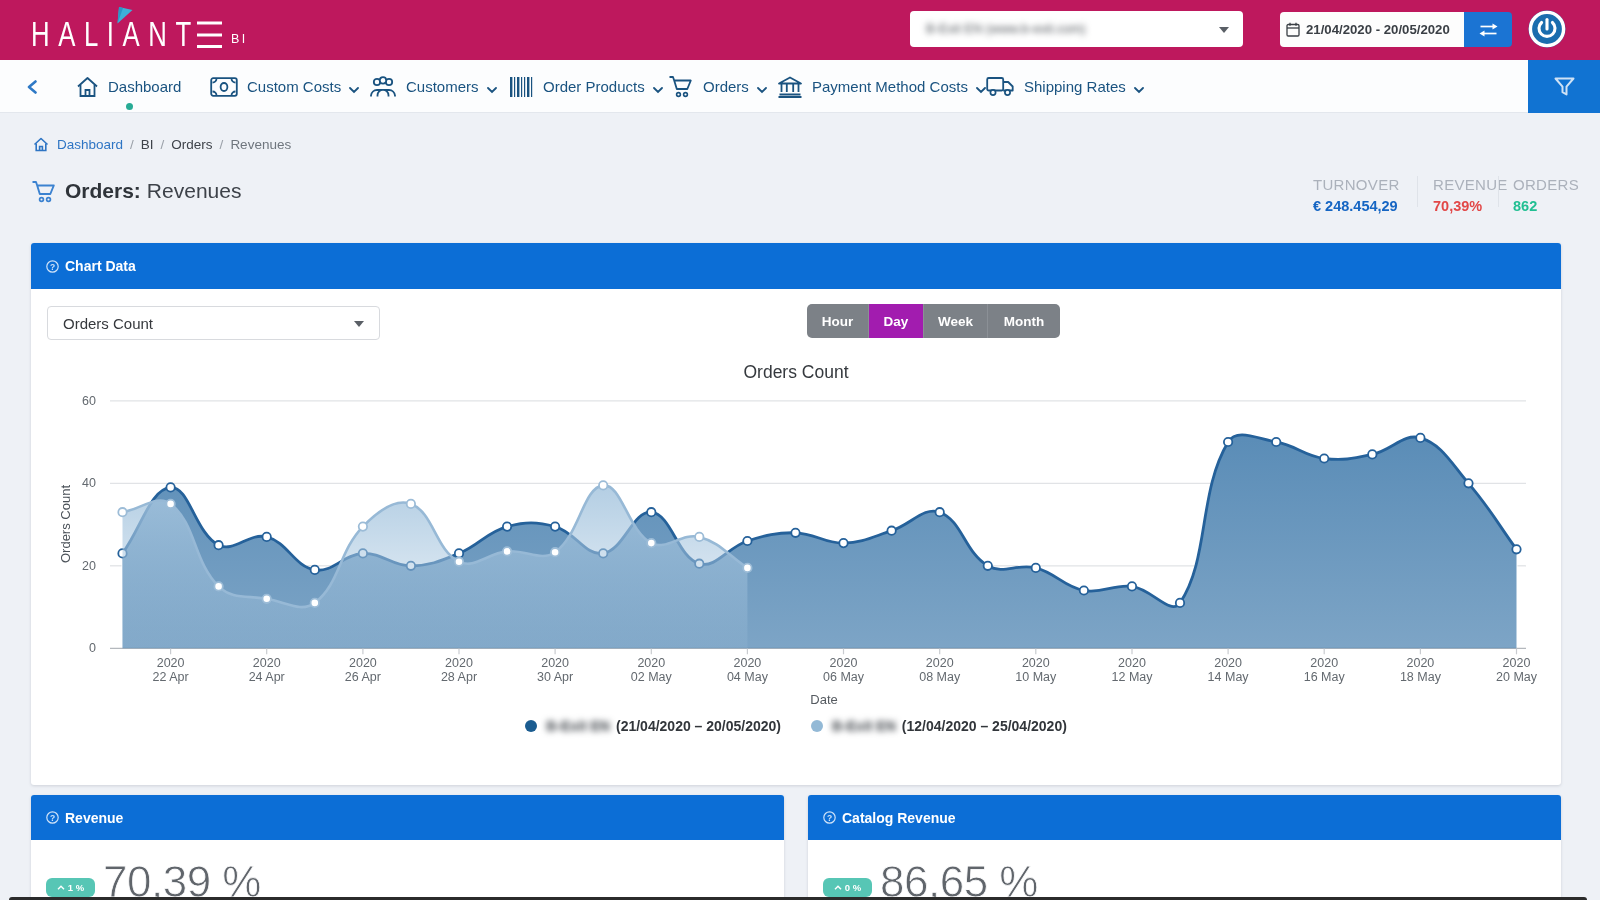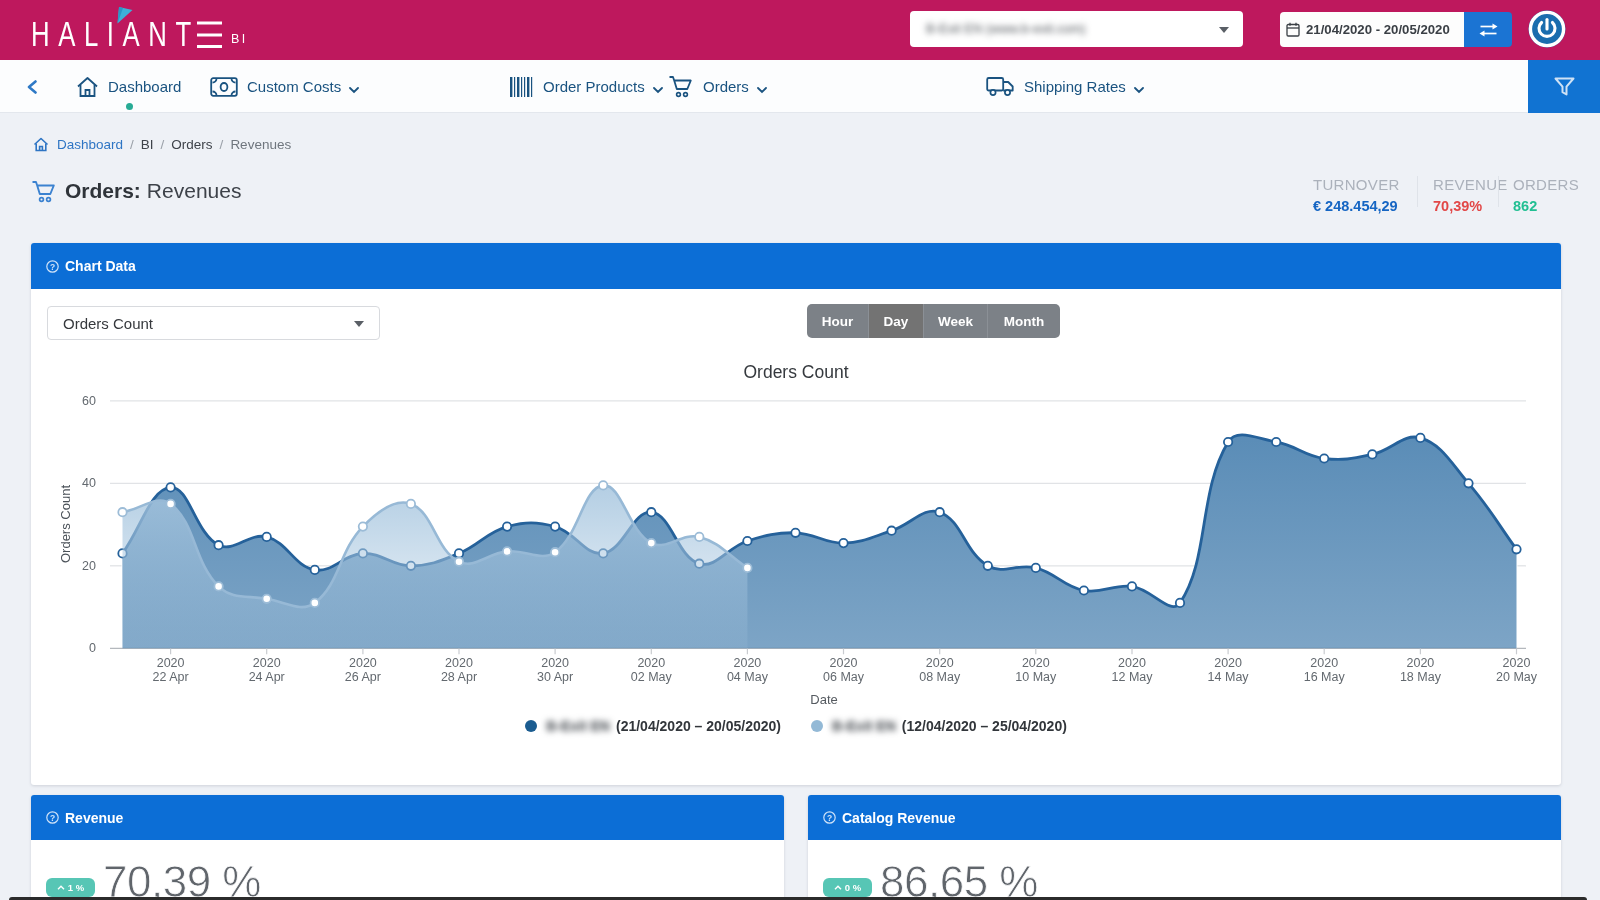--- a/index.html
+++ b/index.html
@@ -33,21 +33,21 @@
 .stat .vl{font-size:14.5px;font-weight:bold;}
 .sep{position:absolute;top:176px;width:1px;height:31px;background:#dfe3e9;}
 .card{position:absolute;background:#fff;border-radius:3px;box-shadow:0 1px 3px rgba(60,70,90,0.18);}
 .chead{height:46px;background:#0c6ed6;border-radius:3px 3px 0 0;display:flex;align-items:center;padding-left:15px;color:#fff;font-size:14px;font-weight:bold;}
 .chead .qm{margin-right:6px;}
 .csel{position:absolute;left:16px;top:63px;width:333px;height:34px;border:1px solid #d8dade;border-radius:4px;display:flex;align-items:center;padding-left:15px;font-size:15px;color:#36393d;background:#fff;}
 .csel .car{position:absolute;right:15px;top:14px;width:0;height:0;border-left:5px solid transparent;border-right:5px solid transparent;border-top:6px solid #5a5f66;}
 .tgl{position:absolute;left:776px;top:61px;height:34px;display:flex;border-radius:5px;overflow:hidden;}
 .tgl div{height:34px;display:flex;align-items:center;justify-content:center;background:#7c8187;color:#fff;font-size:13.5px;font-weight:bold;border-right:1px solid #8b9096;}
 .tgl div:last-child{border-right:none;}
-.tgl .on{background:#737373;}
+.tgl .on{background:#a21caf;}
 .bigpct{font-size:44px;color:#60656b;letter-spacing:-0.5px;-webkit-text-stroke:0.8px #fdfdfe;}
 .badge{background:#57c6b5;border-radius:6px;color:#fff;font-size:9.5px;font-weight:bold;display:flex;align-items:center;justify-content:center;}
 .legend{position:absolute;top:475px;left:0;width:1530px;display:flex;justify-content:center;align-items:center;font-size:14px;font-weight:bold;color:#32363b;}
 .legend .ld{width:12px;height:12px;border-radius:50%;margin-right:9px;}
 .legend .nm{filter:blur(3px);margin-right:6px;font-weight:bold;color:#3a3f45;}
 </style></head><body>
 <div class="hdr">
 <div class="logo">HALIANT</div>
 <svg class="abs" style="left:197px;top:21px" width="25" height="27" viewBox="0 0 25 27">
       <g stroke="#fff" stroke-width="3">
@@ -107,20 +107,33 @@
       <svg width="28" height="20" viewBox="0 0 28 20" fill="none">
         <rect x="1.2" y="1.2" width="25.6" height="17.6" rx="2" stroke="#1a5380" stroke-width="1.8"></rect>
         <ellipse cx="14" cy="10" rx="3.4" ry="4" stroke="#1a5380" stroke-width="1.8"></ellipse>
         <path d="M6.5 1.5c0 2.2-1.8 4-4 4M21.5 1.5c0 2.2 1.8 4 4 4M6.5 18.5c0-2.2-1.8-4-4-4M21.5 18.5c0-2.2 1.8-4 4-4" stroke="#1a5380" stroke-width="1.8"></path>
       </svg>
       <span class="lbl">Custom Costs</span>
       <span class="chevd"><svg width="10" height="7" viewBox="0 0 10 7">
           <path d="M1 1l4 4 4-4" stroke="#1a5380" stroke-width="1.8" fill="none" stroke-linecap="round"></path>
         </svg></span>
     </div>
+<div class="nav-it" style="left:369px">
+      <svg width="28" height="22" viewBox="0 0 28 22" fill="none">
+        <circle cx="8" cy="6" r="3.2" stroke="#1a5380" stroke-width="1.8"></circle>
+        <circle cx="20" cy="6" r="3.2" stroke="#1a5380" stroke-width="1.8"></circle>
+        <circle cx="14" cy="4.4" r="3.2" stroke="#1a5380" stroke-width="1.8" fill="#fcfdfe"></circle>
+        <path d="M2 20.5v-1a6 6 0 0 1 6-5.5h12a6 6 0 0 1 6 5.5v1" stroke="#1a5380" stroke-width="1.8"></path>
+        <path d="M8.5 20.5v-1.2a5.5 5.5 0 0 1 11 0v1.2" stroke="#1a5380" stroke-width="1.8" fill="#fcfdfe"></path>
+      </svg>
+      <span class="lbl">Customers</span>
+      <span class="chevd"><svg width="10" height="7" viewBox="0 0 10 7">
+          <path d="M1 1l4 4 4-4" stroke="#1a5380" stroke-width="1.8" fill="none" stroke-linecap="round"></path>
+        </svg></span>
+    </div>
 <div class="nav-it" style="left:509px">
       <svg width="25" height="22" viewBox="0 0 25 22" fill="none">
         <rect x="1" y="1" width="2.4" height="20" fill="#1a5380"></rect>
         <rect x="5" y="1" width="1.2" height="20" fill="#1a5380"></rect>
         <rect x="8" y="1" width="2.4" height="20" fill="#1a5380"></rect>
         <rect x="12" y="1" width="1.2" height="20" fill="#1a5380"></rect>
         <rect x="15" y="1" width="1.2" height="20" fill="#1a5380"></rect>
         <rect x="18" y="1" width="2.4" height="20" fill="#1a5380"></rect>
         <rect x="22" y="1" width="1.2" height="20" fill="#1a5380"></rect>
       </svg>
@@ -129,20 +142,31 @@
           <path d="M1 1l4 4 4-4" stroke="#1a5380" stroke-width="1.8" fill="none" stroke-linecap="round"></path>
         </svg></span>
     </div>
 <div class="nav-it" style="left:668px">
       <svg width="26" height="23" viewBox="0 0 26 23" fill="none">
         <path d="M1.5 2h3.5l1.2 3.5m0 0 2.6 8.5h10.5l3.5-8.5z" stroke="#1a5380" stroke-width="1.8" stroke-linejoin="round"></path>
         <circle cx="10.5" cy="19.5" r="1.9" stroke="#1a5380" stroke-width="1.6"></circle>
         <circle cx="17.5" cy="19.5" r="1.9" stroke="#1a5380" stroke-width="1.6"></circle>
       </svg>
       <span class="lbl">Orders</span>
+      <span class="chevd"><svg width="10" height="7" viewBox="0 0 10 7">
+          <path d="M1 1l4 4 4-4" stroke="#1a5380" stroke-width="1.8" fill="none" stroke-linecap="round"></path>
+        </svg></span>
+    </div>
+<div class="nav-it" style="left:777px">
+      <svg width="26" height="22" viewBox="0 0 26 22" fill="none">
+        <path d="M2 7.5 L13 1.5 L24 7.5z" stroke="#1a5380" stroke-width="1.8" stroke-linejoin="round"></path>
+        <path d="M4.5 8v8M9.8 8v8M16.2 8v8M21.5 8v8" stroke="#1a5380" stroke-width="1.8"></path>
+        <path d="M2.5 18.5h21M1.5 21h23" stroke="#1a5380" stroke-width="1.8"></path>
+      </svg>
+      <span class="lbl">Payment Method Costs</span>
       <span class="chevd"><svg width="10" height="7" viewBox="0 0 10 7">
           <path d="M1 1l4 4 4-4" stroke="#1a5380" stroke-width="1.8" fill="none" stroke-linecap="round"></path>
         </svg></span>
     </div>
 <div class="nav-it" style="left:986px">
       <svg width="29" height="21" viewBox="0 0 29 21" fill="none">
         <rect x="1.2" y="2" width="16" height="12.5" rx="1.5" stroke="#1a5380" stroke-width="1.8"></rect>
         <path d="M17.2 6h5l4.5 4.5v4h-9.5" stroke="#1a5380" stroke-width="1.8" stroke-linejoin="round"></path>
         <circle cx="7" cy="16.5" r="2.6" stroke="#1a5380" stroke-width="1.7" fill="#fcfdfe"></circle>
         <circle cx="21.5" cy="16.5" r="2.6" stroke="#1a5380" stroke-width="1.7" fill="#fcfdfe"></circle>

